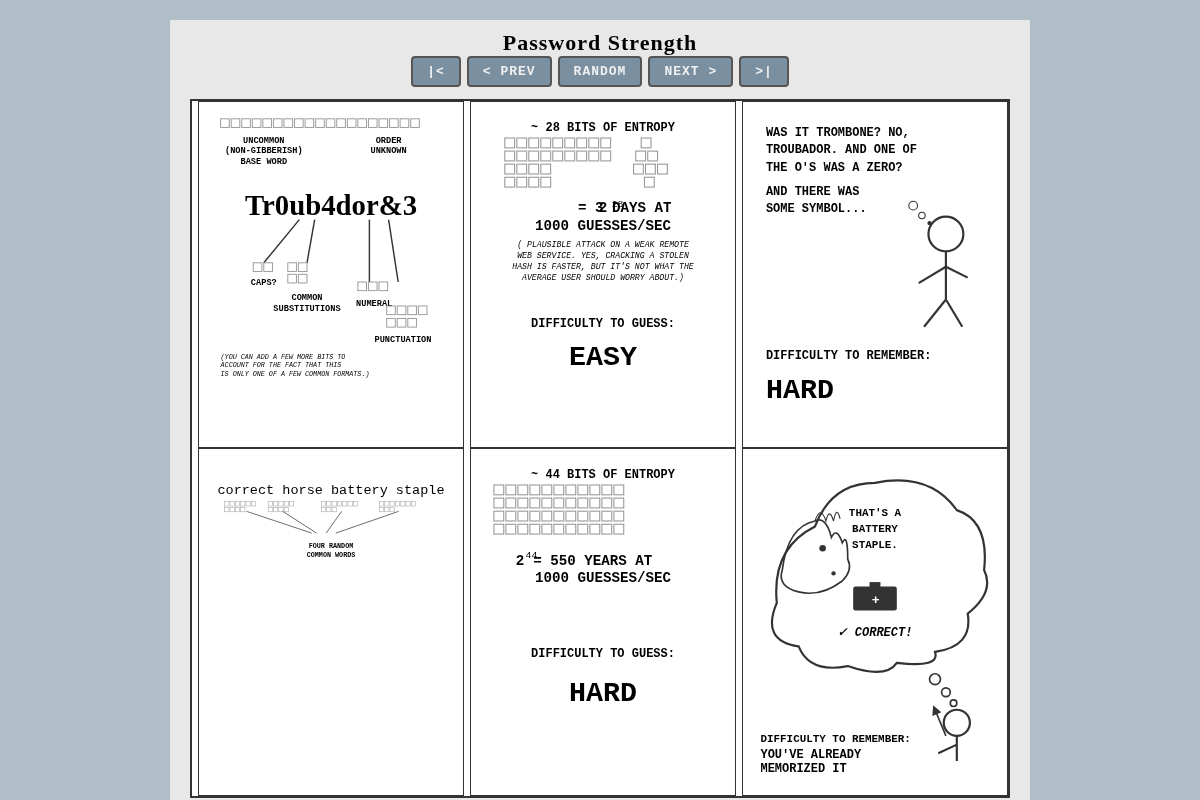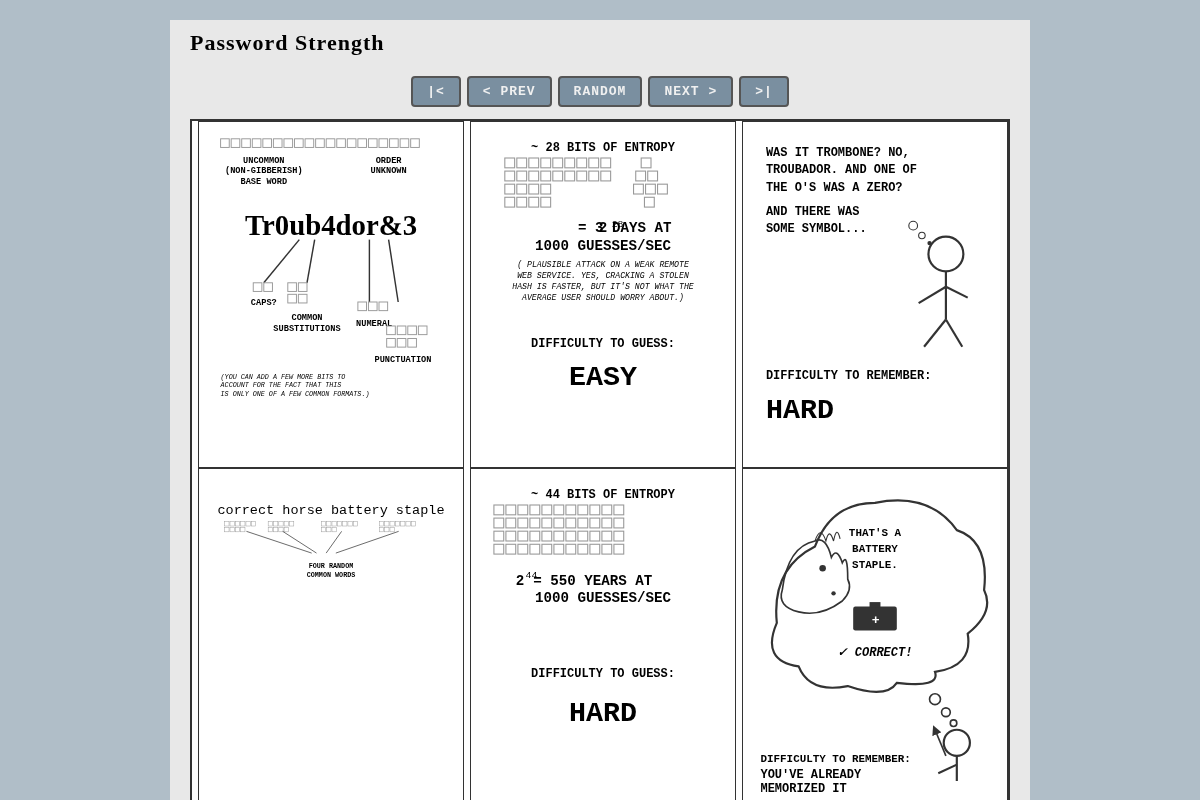--- a/index.html
+++ b/index.html
@@ -14,26 +14,26 @@
       padding: 20px;
     }
 
     .page-wrapper {
       background-color: #e8e8e8;
       width: 860px;
       padding: 10px 20px 20px;
     }
 
     .page-title {
-      text-align: left;
+      text-align: center;
       font-size: 22px;
       font-weight: bold;
       font-family: 'Times New Roman', serif;
       letter-spacing: 1px;
-      margin-bottom: 20px;
+      margin-bottom: 0;
       text-transform: capitalize;
     }
 
     .nav-bar {
       display: flex;
       justify-content: center;
       gap: 6px;
       margin-bottom: 12px;
     }
 

